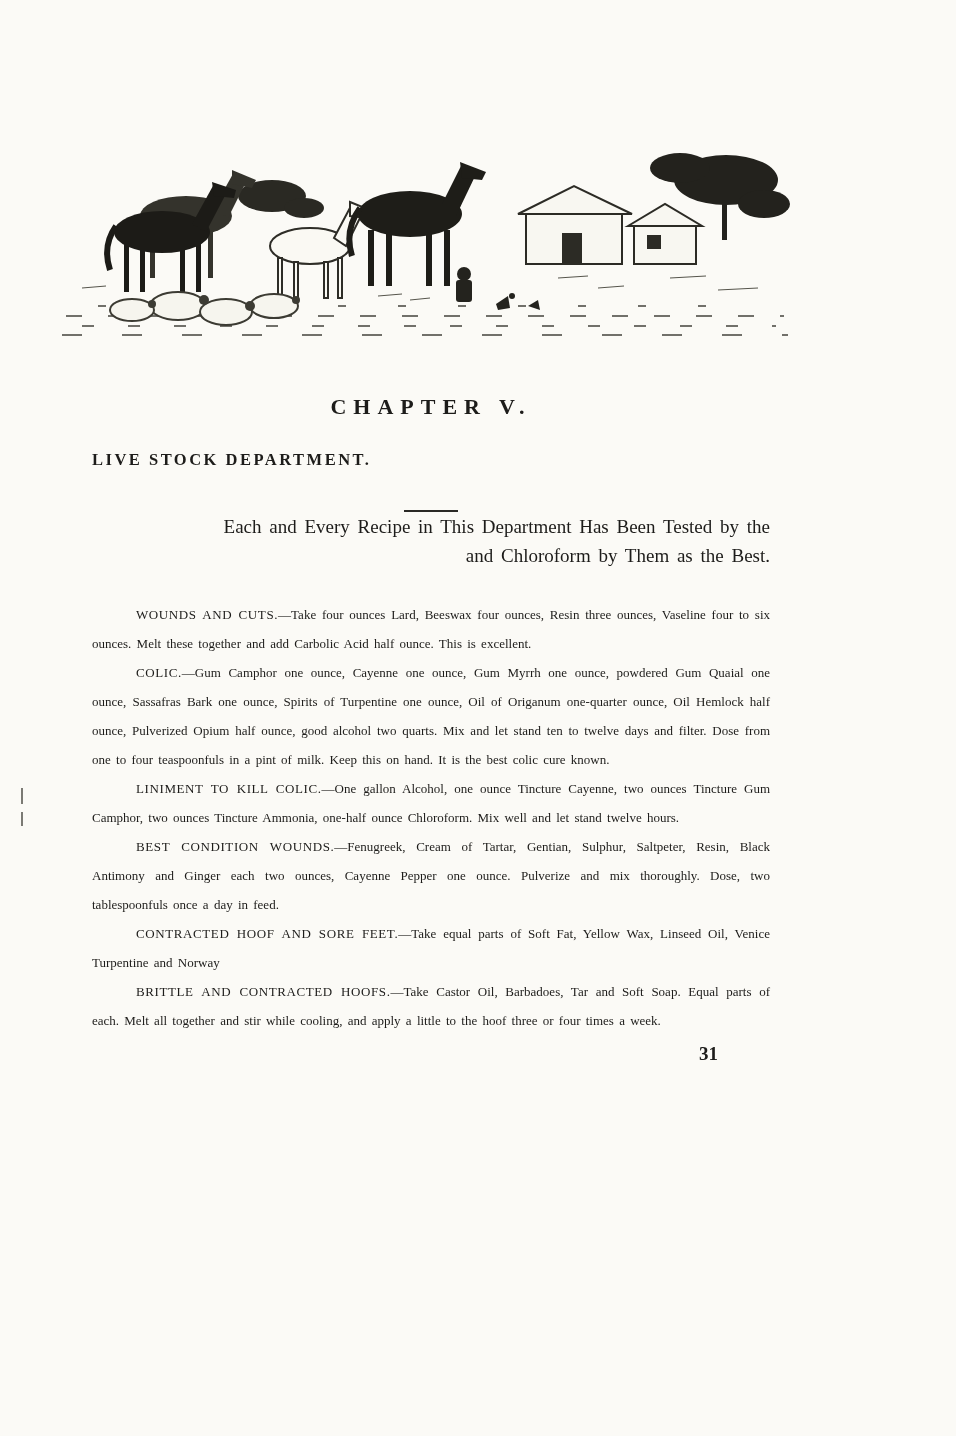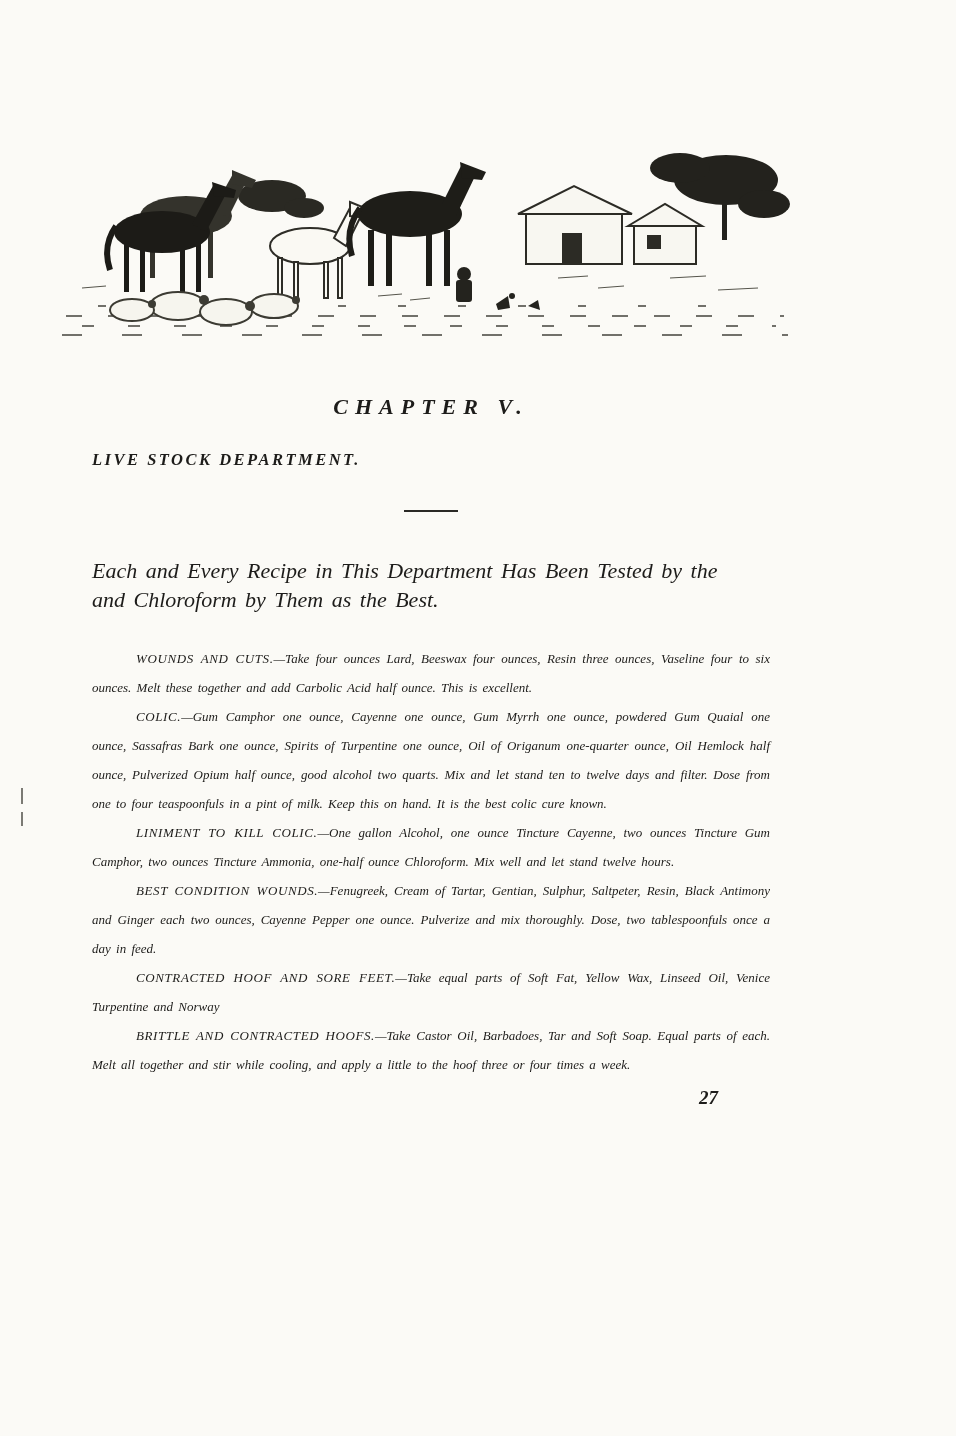--- a/index.html
+++ b/index.html
@@ -9,21 +9,20 @@
     font-family: "Liberation Serif", serif;
   }
   .page {
     position: relative;
     width: 956px;
     height: 1436px;
     margin: 0 auto;
     background: #fbfaf6;
     color: #1d1c1a;
     overflow: hidden;
-    font-style: italic;
   }
   .illustration {
     margin: 138px 0 0 58px;
     width: 734px;
     height: 206px;
   }
   .text-block {
     padding: 0 186px 0 92px;
   }
   .chapter {
@@ -40,24 +39,23 @@
     font-weight: bold;
     letter-spacing: 2.5px;
   }
   .rule {
     width: 54px;
     border: 0;
     border-top: 2px solid #2a2925;
     margin: 40px auto 0 auto;
   }
   .intro {
-    margin-top: 44px;
-    font-size: 22px;
+    font-size: 19px;
     line-height: 29px;
-    text-align: left;
+    text-align: right;
     word-spacing: 3px;
   }
   .body-copy {
     margin-top: 30px;
     font-size: 13px;
     line-height: 29px;
     text-align: justify;
   }
   .para {
     margin: 0;
@@ -218,17 +216,17 @@
       <p class="para"><span class="lead">LINIMENT TO KILL COLIC.</span><span>—One gallon Alcohol, one ounce Tincture Cayenne, two ounces Tincture Gum Camphor, two ounces Tincture Ammonia, one-half ounce Chloroform. Mix well and let stand twelve hours.</span></p>
 
       <p class="para"><span class="lead">BEST CONDITION WOUNDS.</span><span>—Fenugreek, Cream of Tartar, Gentian, Sulphur, Saltpeter, Resin, Black Antimony and Ginger each two ounces, Cayenne Pepper one ounce. Pulverize and mix thoroughly. Dose, two tablespoonfuls once a day in feed.</span></p>
 
       <p class="para"><span class="lead">CONTRACTED HOOF AND SORE FEET.</span><span>—Take equal parts of Soft Fat, Yellow Wax, Linseed Oil, Venice Turpentine and Norway</span></p>
 
       <p class="para"><span class="lead">BRITTLE AND CONTRACTED HOOFS.</span><span>—Take Castor Oil, Barbadoes, Tar and Soft Soap. Equal parts of each. Melt all together and stir while cooling, and apply a little to the hoof three or four times a week.</span></p>
 
     </div>
 
-    <div class="page-number">27</div>
+    <div class="page-number">31</div>
 
   </div>
 
 </div>
 
 </body></html>

